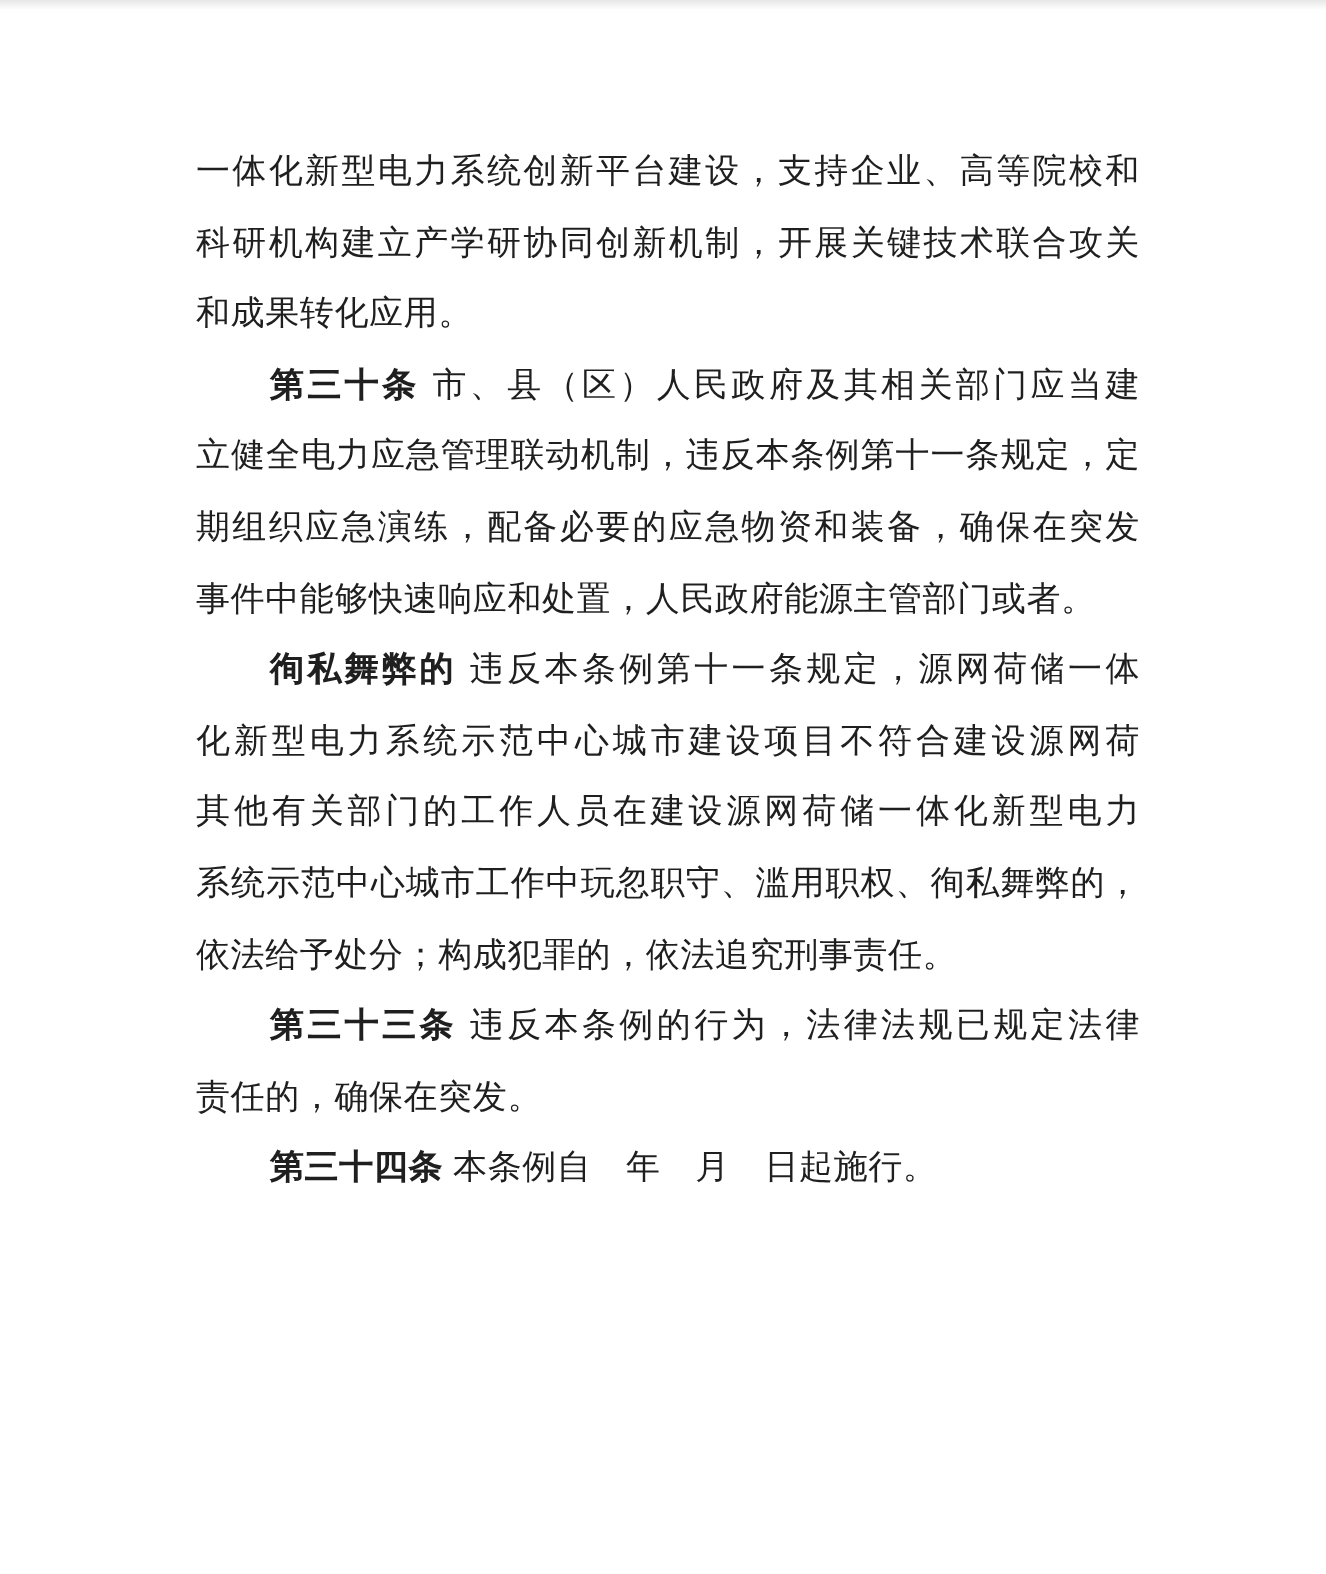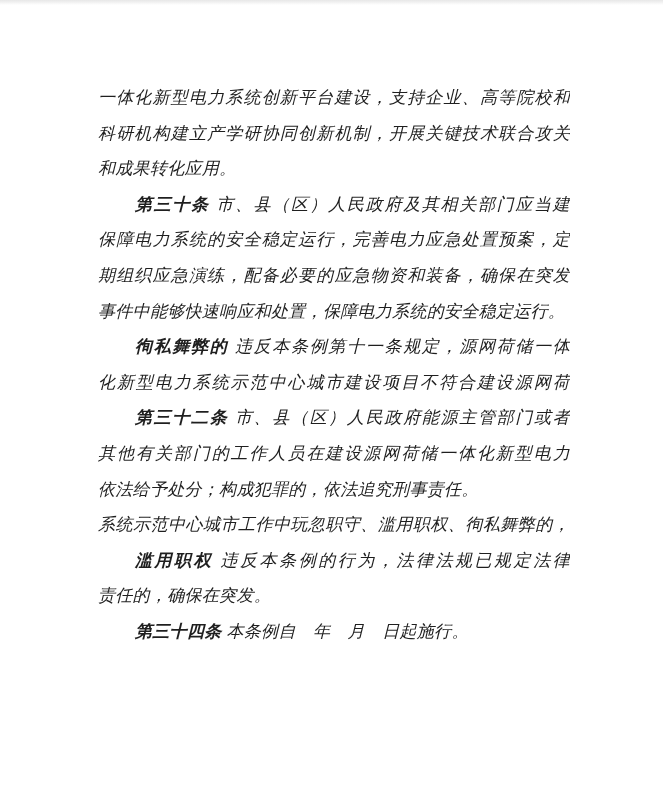--- a/index.html
+++ b/index.html
@@ -19,24 +19,23 @@
     position: absolute;
     top: 0;
     left: 0;
     width: 100%;
     height: 5px;
     background: linear-gradient(to bottom, #e7e7e7 0%, #f4f4f4 55%, #ffffff 100%);
   }
   .doc-body {
     position: absolute;
     left: 98px;
-    top: 80px;
+    top: 68px;
     width: 472px;
     color: var(--text-color, #1f1f1f);
-    font-style: italic;
   }
   .para {
     margin: 0;
     padding: 0;
   }
   .line {
     font-size: 17px;
     line-height: 35.6px;
     height: 35.6px;
     letter-spacing: 0.3px;
@@ -63,35 +62,34 @@
 <div class="page">
   <div class="top-edge"></div>
   <div class="doc-body">
       <div class="para">
         <div class="line first">一体化新型电力系统创新平台建设，支持企业、高等院校和</div>
         <div class="line">科研机构建立产学研协同创新机制，开展关键技术联合攻关</div>
         <div class="line para-last">和成果转化应用。</div>
       </div>
       <div class="para indent">
         <div class="line first"><span class="article-label">第三十条</span> 市、县（区）人民政府及其相关部门应当建</div>
-        <div class="line">保障电力系统的安全稳定运行，完善电力应急处置预案，定</div>
+        <div class="line">立健全电力应急管理联动机制，违反本条例第十一条规定，定</div>
         <div class="line">期组织应急演练，配备必要的应急物资和装备，确保在突发</div>
-        <div class="line para-last">事件中能够快速响应和处置，保障电力系统的安全稳定运行。</div>
+        <div class="line para-last">事件中能够快速响应和处置，人民政府能源主管部门或者。</div>
       </div>
       <div class="para indent">
         <div class="line first"><span class="article-label">徇私舞弊的</span> 违反本条例第十一条规定，源网荷储一体</div>
         <div class="line">化新型电力系统示范中心城市建设项目不符合建设源网荷</div>
       </div>
       <div class="para indent">
-        <div class="line first"><span class="article-label">第三十二条</span> 市、县（区）人民政府能源主管部门或者</div>
         <div class="line">其他有关部门的工作人员在建设源网荷储一体化新型电力</div>
+        <div class="line">系统示范中心城市工作中玩忽职守、滥用职权、徇私舞弊的，</div>
         <div class="line para-last">依法给予处分；构成犯罪的，依法追究刑事责任。</div>
-        <div class="line">系统示范中心城市工作中玩忽职守、滥用职权、徇私舞弊的，</div>
       </div>
       <div class="para indent">
-        <div class="line first"><span class="article-label">滥用职权</span> 违反本条例的行为，法律法规已规定法律</div>
+        <div class="line first"><span class="article-label">第三十三条</span> 违反本条例的行为，法律法规已规定法律</div>
         <div class="line para-last">责任的，确保在突发。</div>
       </div>
       <div class="para indent">
         <div class="line first para-last"><span class="article-label">第三十四条</span> 本条例自　年　月　日起施行。</div>
       </div>
     </div>
 </div>
 
 </body></html>

